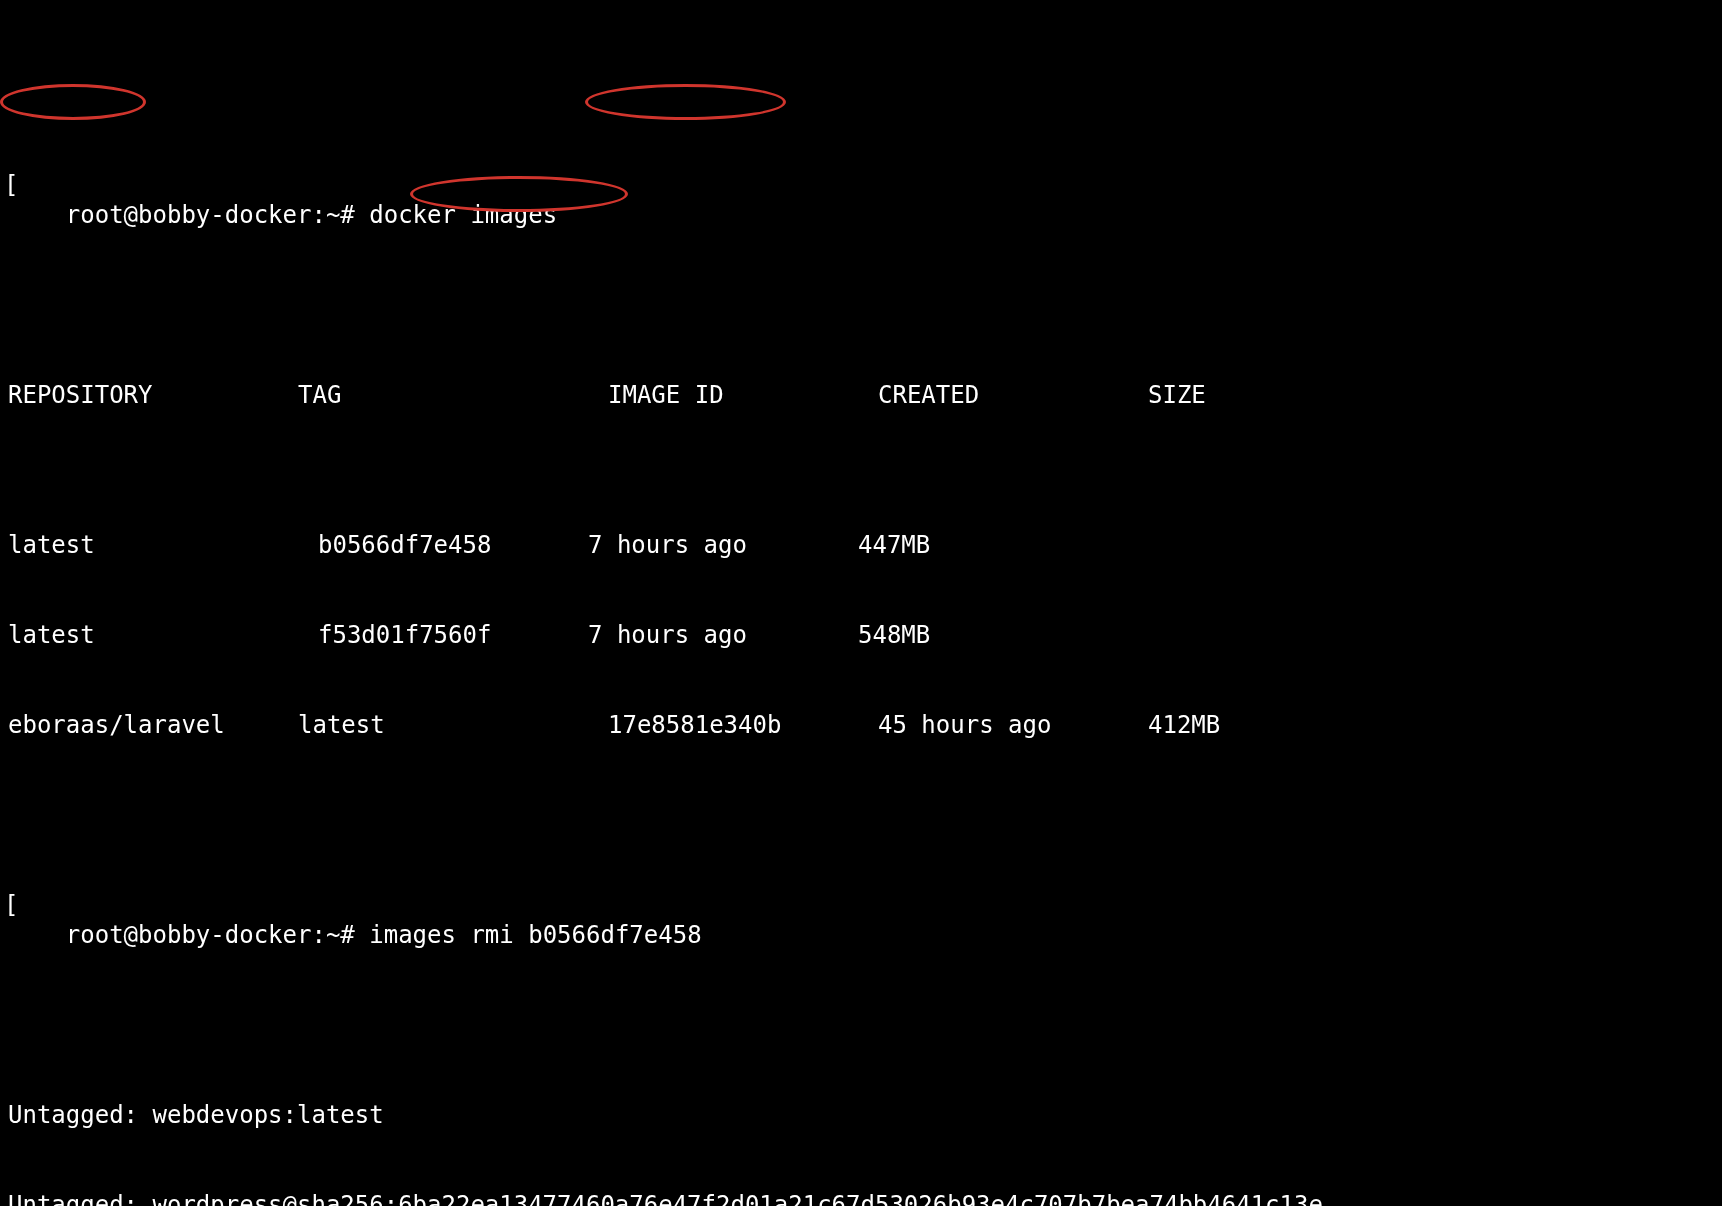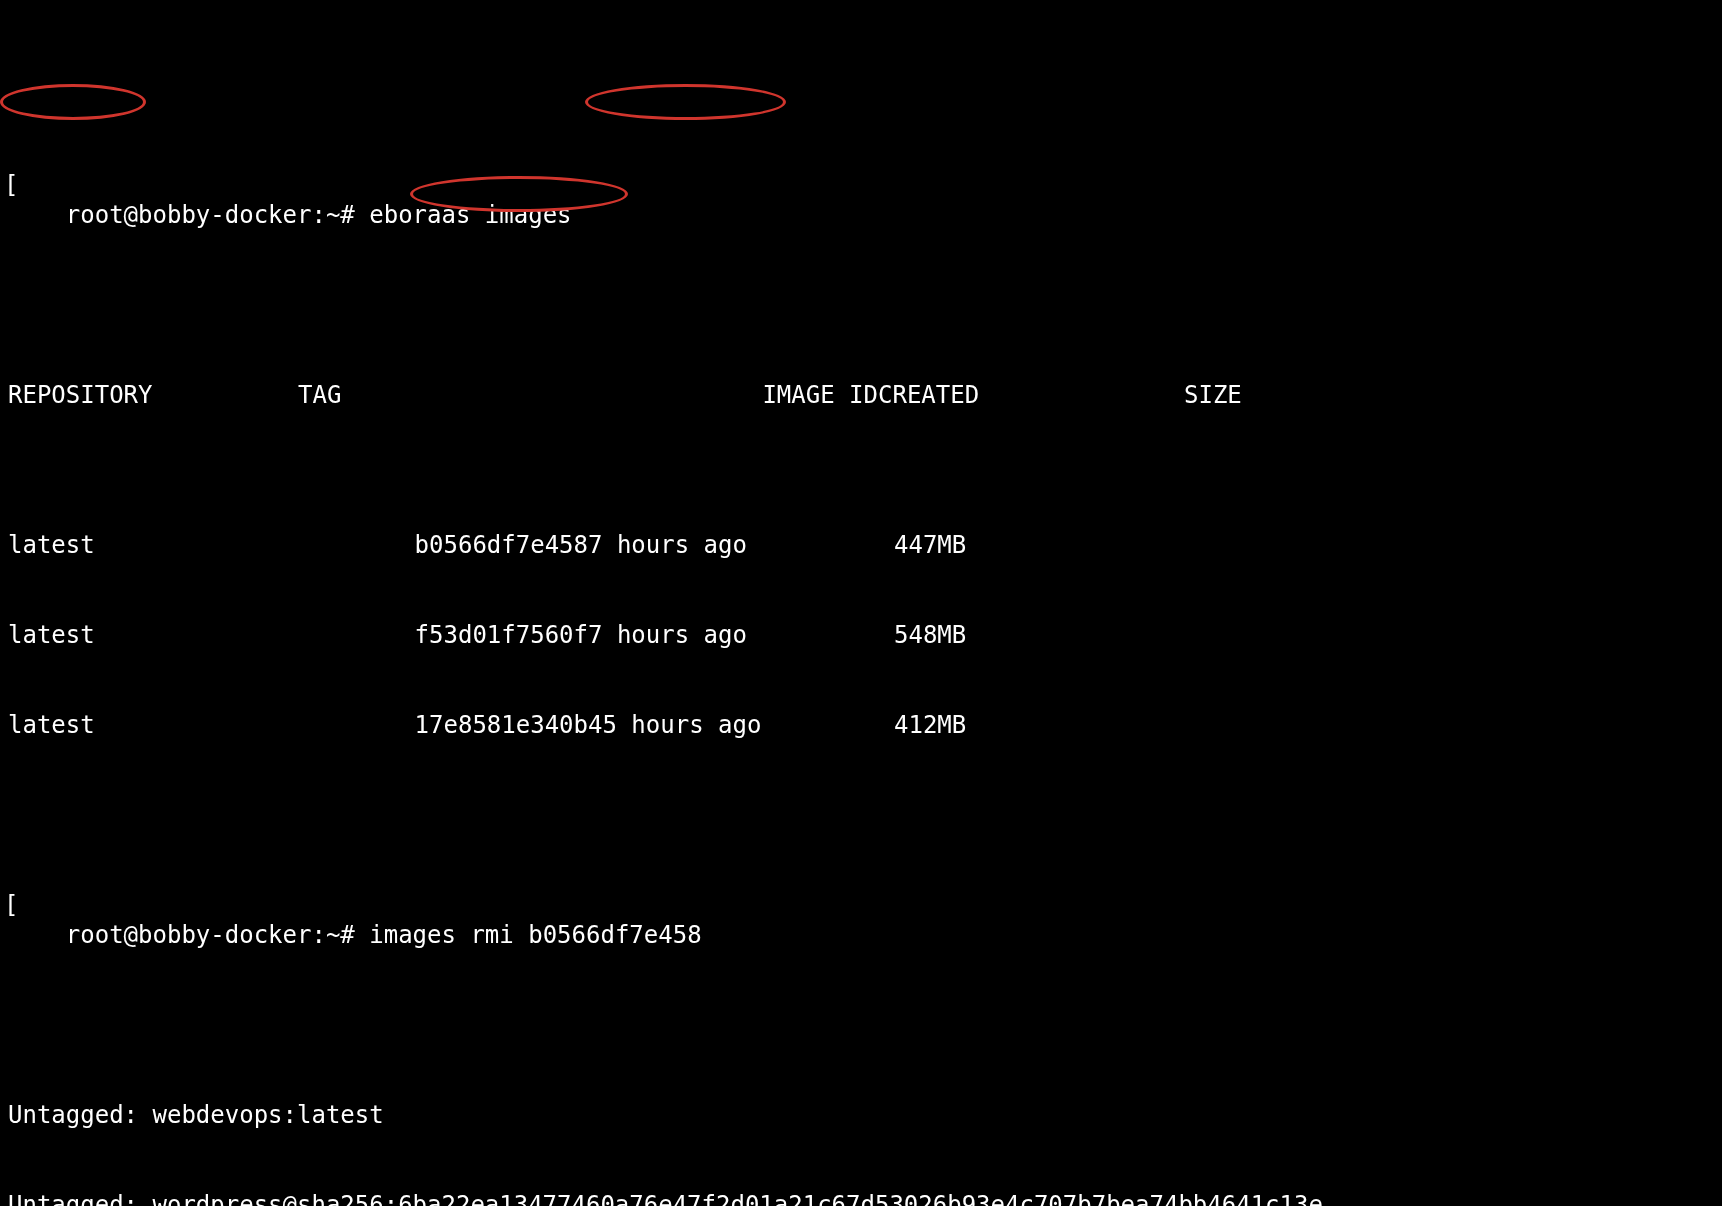--- a/index.html
+++ b/index.html
@@ -21,23 +21,23 @@
   }
   .row {
     display: flex;
   }
   .cell {
     display: inline-block;
   }
   
   .c-repo   { width: 290px; }
   .c-tag    { width: 310px; }
-  .c-image  { width: 270px; text-align: right; }
+  .c-image  { width: 270px; }
   .c-created{ width: 270px; }
-  .c-size   { width: 200px; margin-left: 36px; }
+  .c-size   { width: 200px; }
 
   .prompt-line { position: relative; }
   .bracket {
     position: absolute;
     left: -4px;
     color: #fff;
   }
   .circle {
     position: absolute;
     border: 3px solid #d0352d;
@@ -49,21 +49,21 @@
   .c3 { left: 410px; top: 176px; width: 212px; height: 30px; } 
 </style>
 </head>
 <body>
 
 <div class="terminal">
 
   
   <div class="prompt-line">
     <span class="bracket">[</span>
-    <span>root@bobby-docker:~#</span> <span>eboraas images</span>
+    <span>root@bobby-docker:~#</span> <span>docker images</span>
   </div>
 
   
   <div class="row">
     <span class="cell c-repo">REPOSITORY</span>
     <span class="cell c-tag">TAG</span>
     <span class="cell c-image">IMAGE ID</span>
     <span class="cell c-created">CREATED</span>
     <span class="cell c-size">SIZE</span>
   </div>
@@ -75,20 +75,21 @@
     <span class="cell c-created">7 hours ago</span>
     <span class="cell c-size">447MB</span>
   </div>
   <div class="row">
     <span class="cell c-tag">latest</span>
     <span class="cell c-image">f53d01f7560f</span>
     <span class="cell c-created">7 hours ago</span>
     <span class="cell c-size">548MB</span>
   </div>
   <div class="row">
+    <span class="cell c-repo">eboraas/laravel</span>
     <span class="cell c-tag">latest</span>
     <span class="cell c-image">17e8581e340b</span>
     <span class="cell c-created">45 hours ago</span>
     <span class="cell c-size">412MB</span>
   </div>
 
   
   <div class="prompt-line">
     <span class="bracket">[</span>
     <span>root@bobby-docker:~#</span> <span><span>images rmi </span><span>b0566df7e458</span></span>

